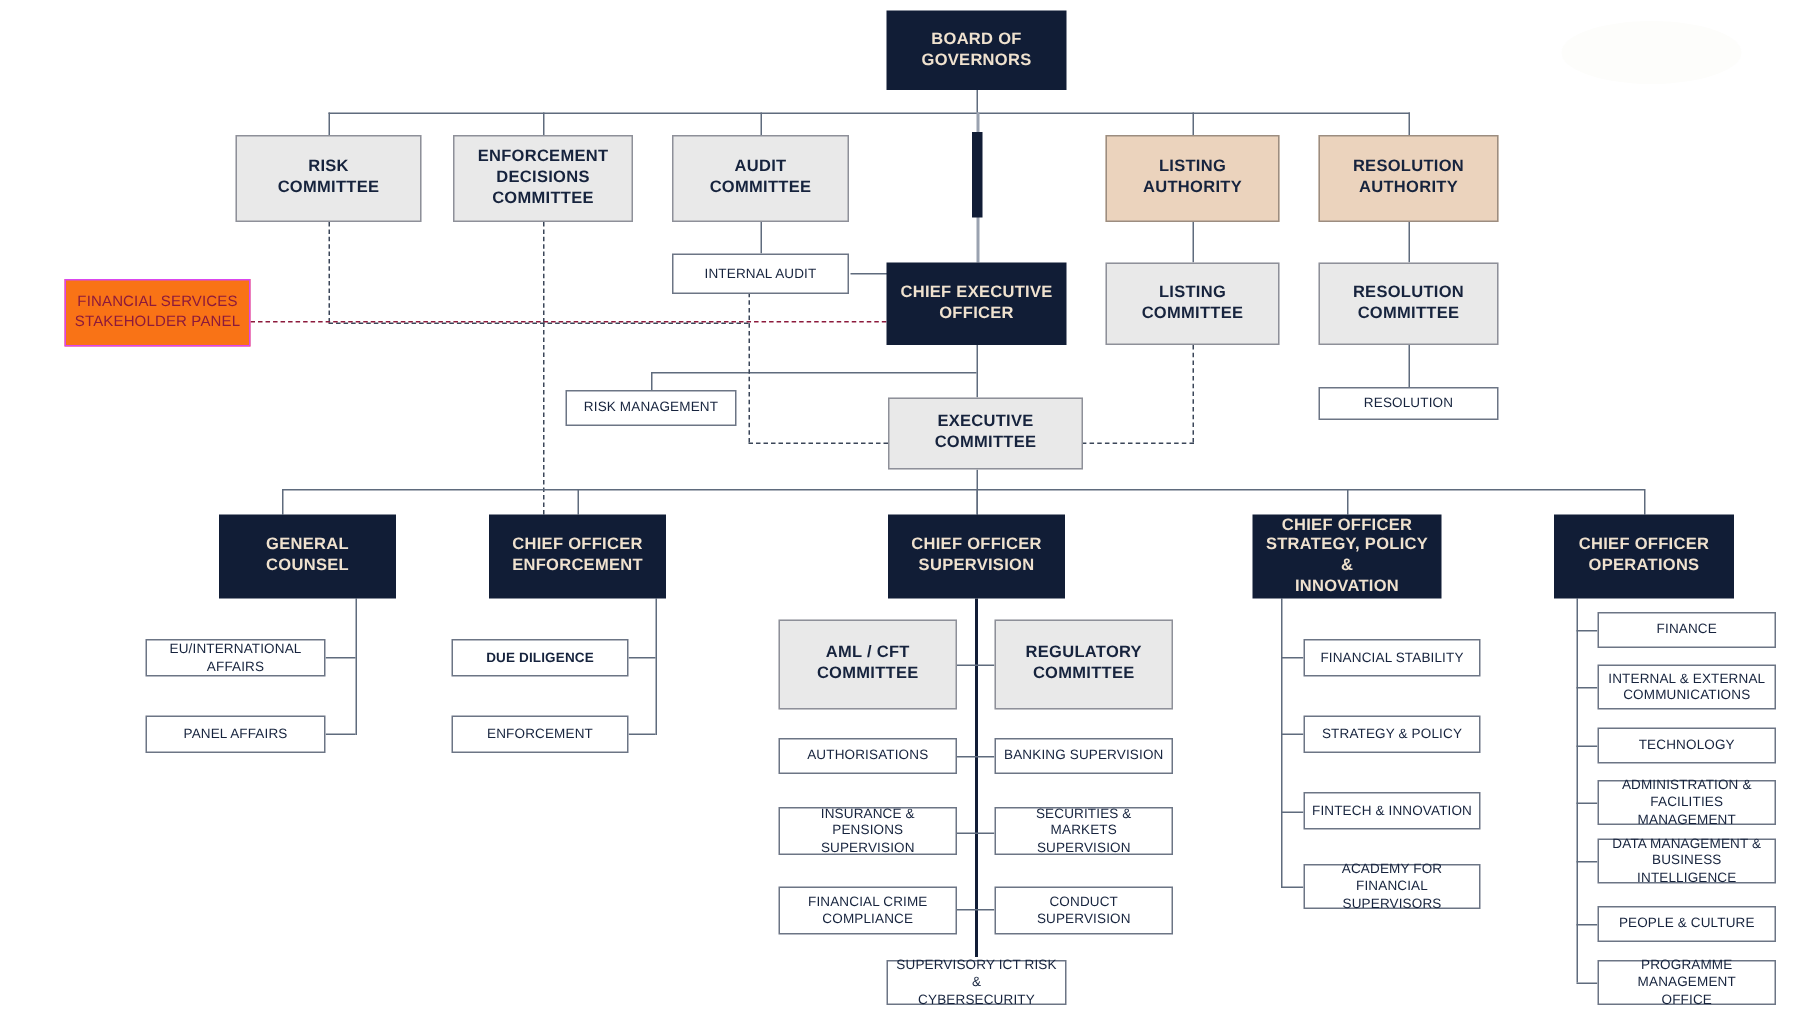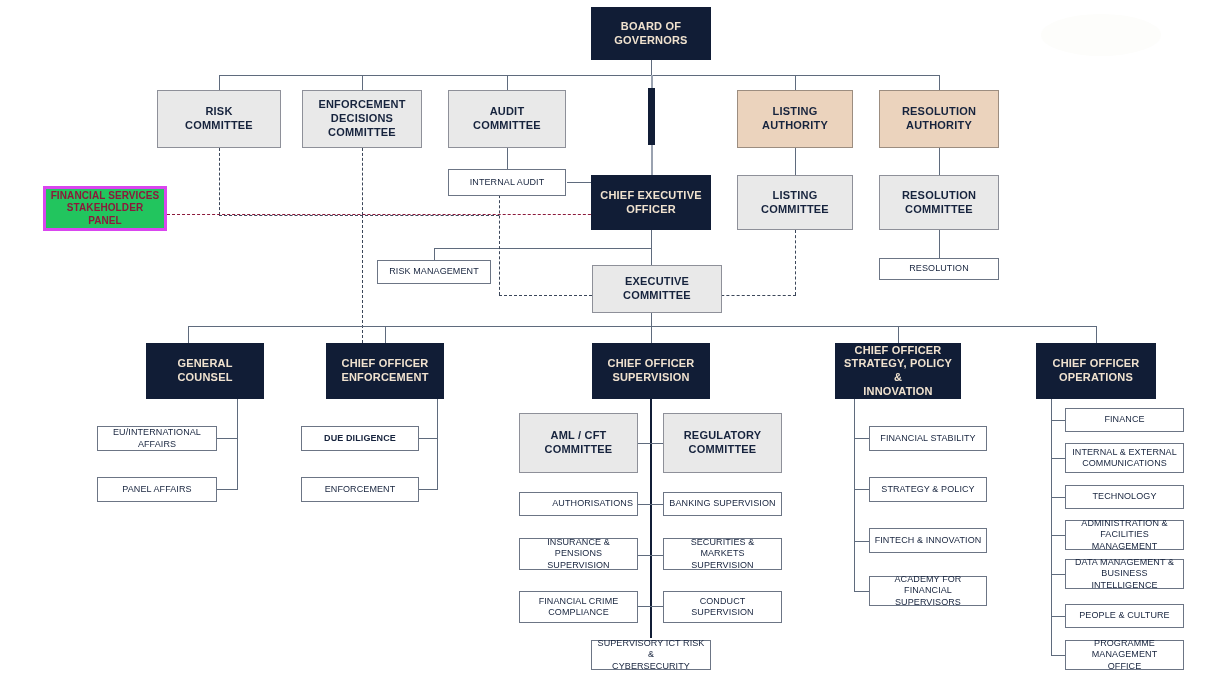--- a/index.html
+++ b/index.html
@@ -59,24 +59,24 @@
   .n-leaf {
     background: #ffffff;
     border: 1px solid #6c7585;
     color: #16233d;
     font-weight: normal;
     font-size: 9px;
     letter-spacing: .1px;
   }
   
   .n-panel {
-    background: #22c55e;
-    border: 3px solid #d946ef;
+    background: #f97316;
+    border: 1px solid #d946ef;
     color: #8c1a3c;
-    font-weight: bold;
+    font-weight: normal;
     font-size: 10px;
     letter-spacing: .1px;
   }
 
   
   .ln {
     position: absolute;
     background: #5f6b7d;
     z-index: 1;
   }
@@ -286,21 +286,21 @@
     <span>ENFORCEMENT</span>
   </div>
 
   <div class="node n-grey" style="left:519px; top:413px; width:119px; height:60px;">
     <span>AML / CFT<br>COMMITTEE</span>
   </div>
   <div class="node n-grey" style="left:663px; top:413px; width:119px; height:60px;">
     <span>REGULATORY<br>COMMITTEE</span>
   </div>
 
-  <div class="node n-leaf" style="left:519px; top:492px; width:119px; height:24px;text-align:right;">
+  <div class="node n-leaf" style="left:519px; top:492px; width:119px; height:24px;">
     <span>AUTHORISATIONS</span>
   </div>
   <div class="node n-leaf" style="left:663px; top:492px; width:119px; height:24px;">
     <span>BANKING SUPERVISION</span>
   </div>
 
   <div class="node n-leaf" style="left:519px; top:538px; width:119px; height:32px;">
     <span>INSURANCE &amp; PENSIONS<br>SUPERVISION</span>
   </div>
   <div class="node n-leaf" style="left:663px; top:538px; width:119px; height:32px;">

